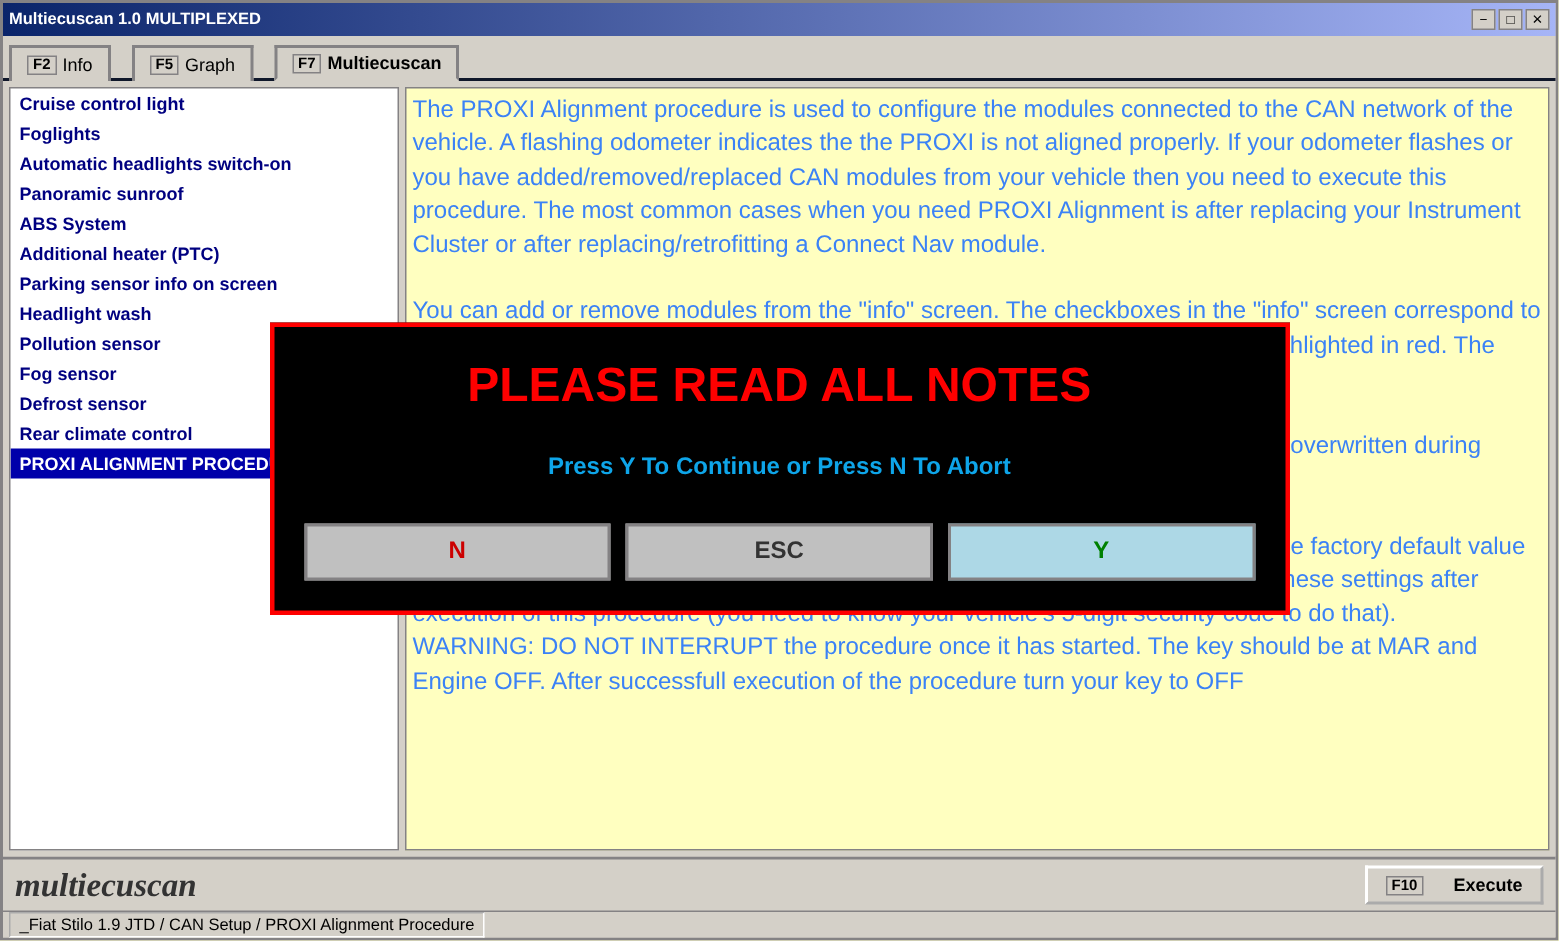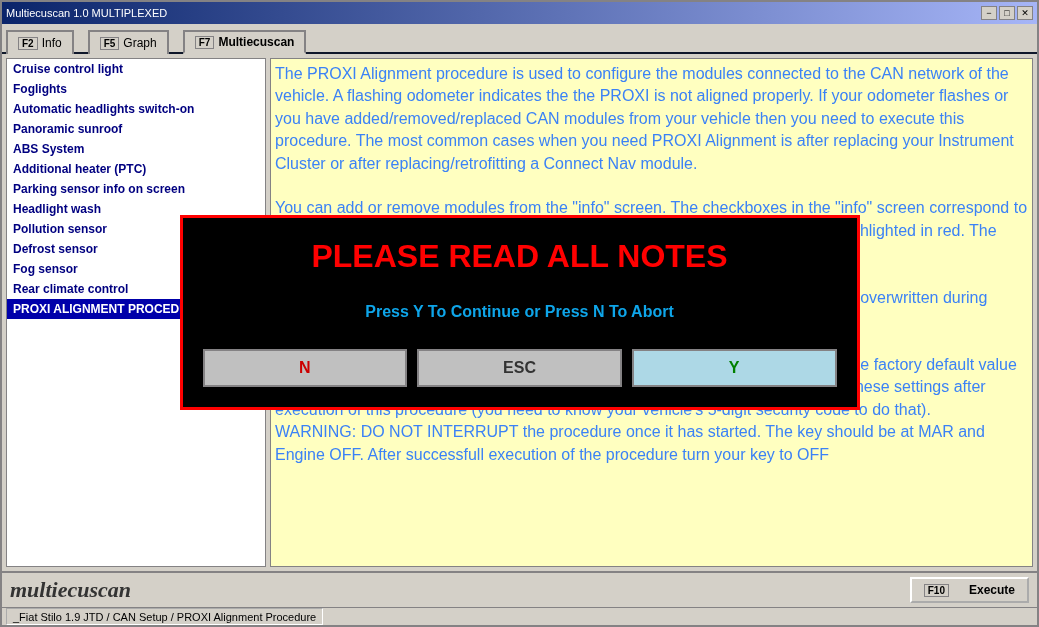--- a/index.html
+++ b/index.html
@@ -28,21 +28,21 @@
       display: flex;
       align-items: center;
       justify-content: space-between;
       padding: 0 4px;
       flex-shrink: 0;
     }
 
     .title-bar-text {
       color: white;
       font-size: 11px;
-      font-weight: normal;
+      font-weight: bold;
     }
 
     .title-bar-controls {
       display: flex;
       gap: 2px;
     }
 
     .title-bar-btn {
       width: 16px;
       height: 14px;
@@ -301,22 +301,22 @@
     <div class="left-panel">
       <div class="list-item">Cruise control light</div>
       <div class="list-item">Foglights</div>
       <div class="list-item">Automatic headlights switch-on</div>
       <div class="list-item">Panoramic sunroof</div>
       <div class="list-item">ABS System</div>
       <div class="list-item">Additional heater (PTC)</div>
       <div class="list-item">Parking sensor info on screen</div>
       <div class="list-item">Headlight wash</div>
       <div class="list-item">Pollution sensor</div>
+      <div class="list-item">Fog sensor</div>
       <div class="list-item">Defrost sensor</div>
-      <div class="list-item">Fog sensor</div>
       <div class="list-item">Rear climate control</div>
       <div class="list-item selected">PROXI ALIGNMENT PROCEDURE</div>
     </div>
 
     <div class="right-panel">
       <span style="white-space: pre-wrap;">The PROXI Alignment procedure is used to configure the modules connected to the CAN network of the vehicle. A flashing odometer indicates the the PROXI is not aligned properly. If your odometer flashes or you have added/removed/replaced CAN modules from your vehicle then you need to execute this procedure. The most common cases when you need PROXI Alignment is after replacing your Instrument Cluster or after replacing/retrofitting a Connect Nav module.
 
 You can add or remove modules from the "info" screen. The checkboxes in the "info" screen correspond to the modules which are physically present. Those that added or removed will be highlighted in red. The ECUs are searched automatically.
 
 The modules folder is stored in the update.dat file. Some important settings will be overwritten during configuration and you may need to reconfigure them in case of problems.

